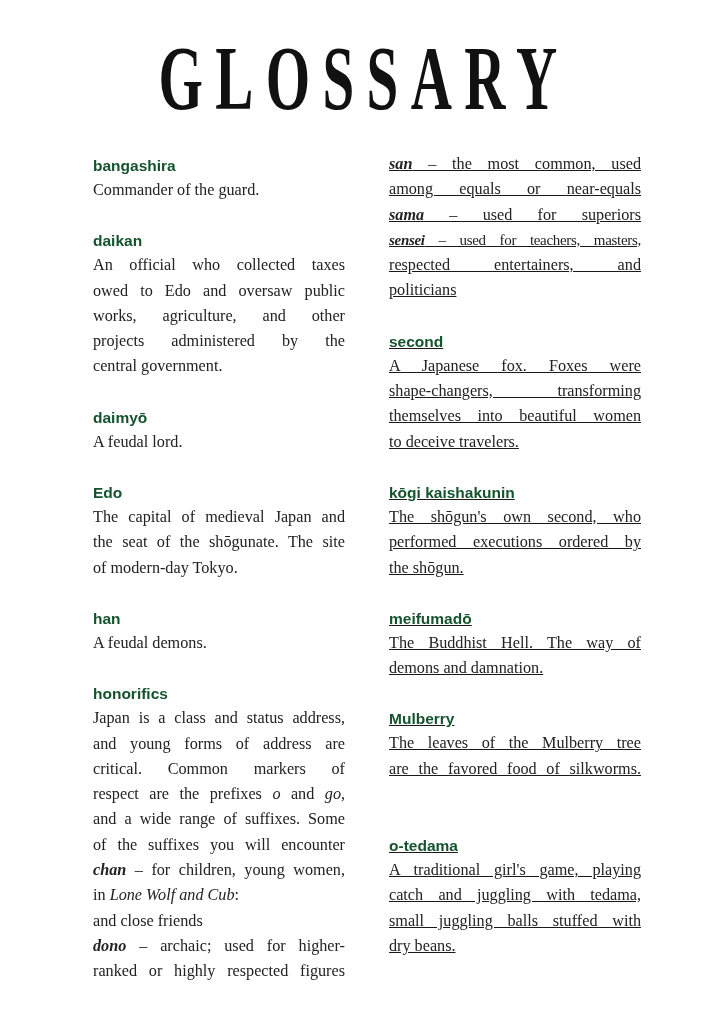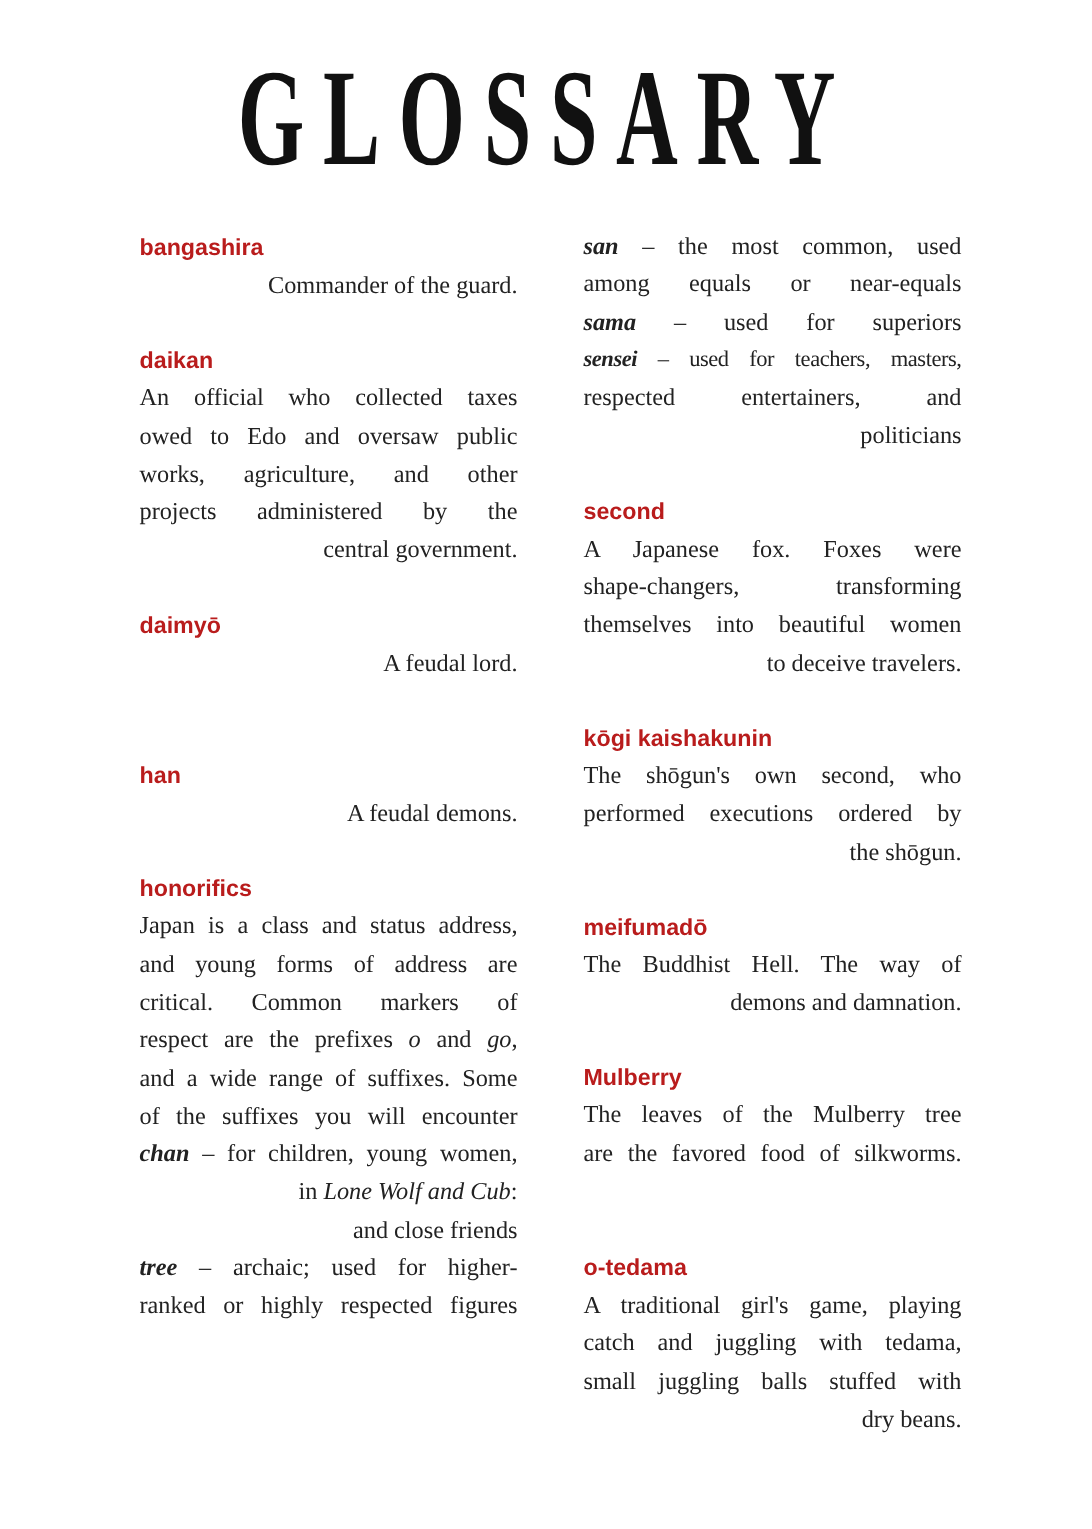--- a/index.html
+++ b/index.html
@@ -10,29 +10,29 @@
   }
   .title {
     position: absolute; left: 0; top: 28px; width: 728px; text-align: center;
     font-family: "Liberation Serif", serif; font-weight: bold;
     font-size: 92px; letter-spacing: 20px; line-height: 100px;
     transform: scaleX(0.62); transform-origin: 364px 0;
     color: #111;
   }
   .col { position: absolute; top: 153px; width: 252px; }
   .col.left { left: 93px; }
-  .col.right { left: 389px; }
+  .col.right { left: 389px; text-decoration: underline; }
   .entry { margin: 0; }
   .term {
     font-family: "Liberation Sans", "DejaVu Sans", sans-serif; font-weight: bold;
-    font-size: 15.5px; line-height: 25px; color: #b91c1c; display: block;
+    font-size: 15.5px; line-height: 25px; color: #14532d; display: block;
   }
   .line {
     display: block; font-size: 16.2px; line-height: 25.3px; height: 25.3px;
-    white-space: nowrap; color: #222; text-align: right;
+    white-space: nowrap; color: #222;
   }
   .just { text-align: justify; text-align-last: justify; }
   .gap { height: 25px; }
   .gap2 { height: 51px; }
   em.ib { font-style: italic; font-weight: bold; }
   em.i { font-style: italic; }
 </style>
 </head>
 <body>
 
@@ -55,40 +55,46 @@
     <span class="line">central government.</span>
   </div>
   <div class="gap"></div>
 
   <div class="entry">
     <span class="term">daimyō</span>
     <span class="line">A feudal lord.</span>
   </div>
   <div class="gap"></div>
 
+  <div class="entry">
+    <span class="term">Edo</span>
+    <span class="line just">The capital of medieval Japan and</span>
+    <span class="line just">the seat of the shōgunate. The site</span>
+    <span class="line">of modern-day Tokyo.</span>
+  </div>
   <div class="gap"></div>
 
   <div class="entry">
     <span class="term">han</span>
     <span class="line">A feudal demons.</span>
   </div>
   <div class="gap"></div>
 
   <div class="entry">
     <span class="term">honorifics</span>
     <span class="line just">Japan is a class and status address,</span>
     <span class="line just">and young forms of address are</span>
     <span class="line just">critical. Common markers of</span>
     <span class="line just"><span>respect are the prefixes </span><em class="i">o</em><span> and </span><em class="i">go</em><span>,</span></span>
     <span class="line just">and a wide range of suffixes. Some</span>
     <span class="line just">of the suffixes you will encounter</span>
     <span class="line just"><em class="ib">chan</em><span> – for children, young women,</span></span>
     <span class="line"><span>in </span><em class="i">Lone Wolf and Cub</em><span>:</span></span>
     <span class="line">and close friends</span>
-    <span class="line just"><em class="ib">tree</em><span> – archaic; used for higher-</span></span>
+    <span class="line just"><em class="ib">dono</em><span> – archaic; used for higher-</span></span>
     <span class="line just">ranked or highly respected figures</span>
   </div>
 </div>
 
 <div class="col right" style="top:152px">
 
   <div class="entry">
     <span class="line just"><em class="ib">san</em><span> – the most common, used</span></span>
     <span class="line just">among equals or near-equals</span>
     <span class="line just"><em class="ib">sama</em><span> – used for superiors</span></span>

